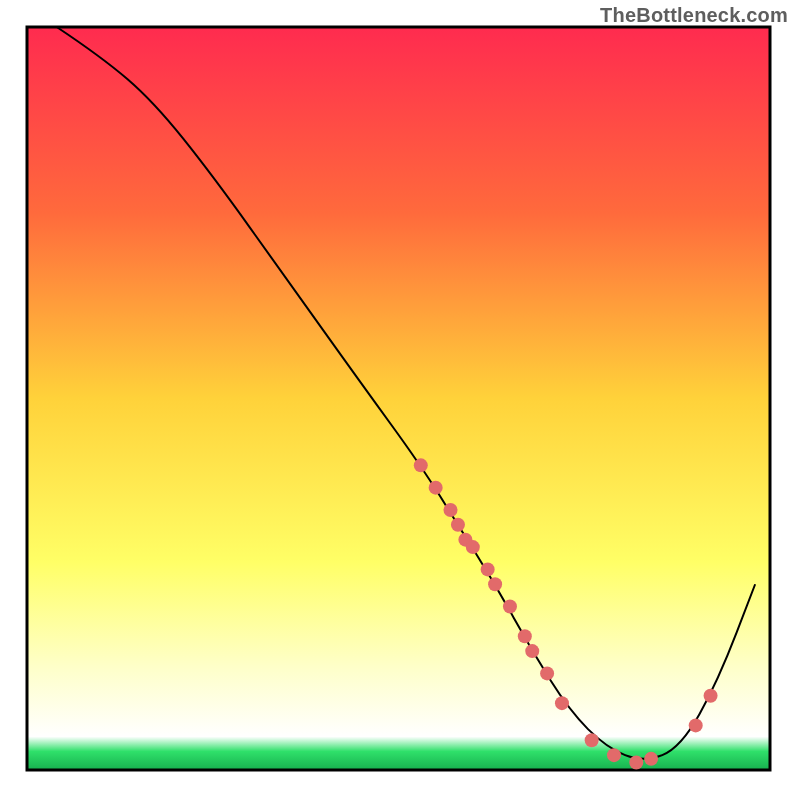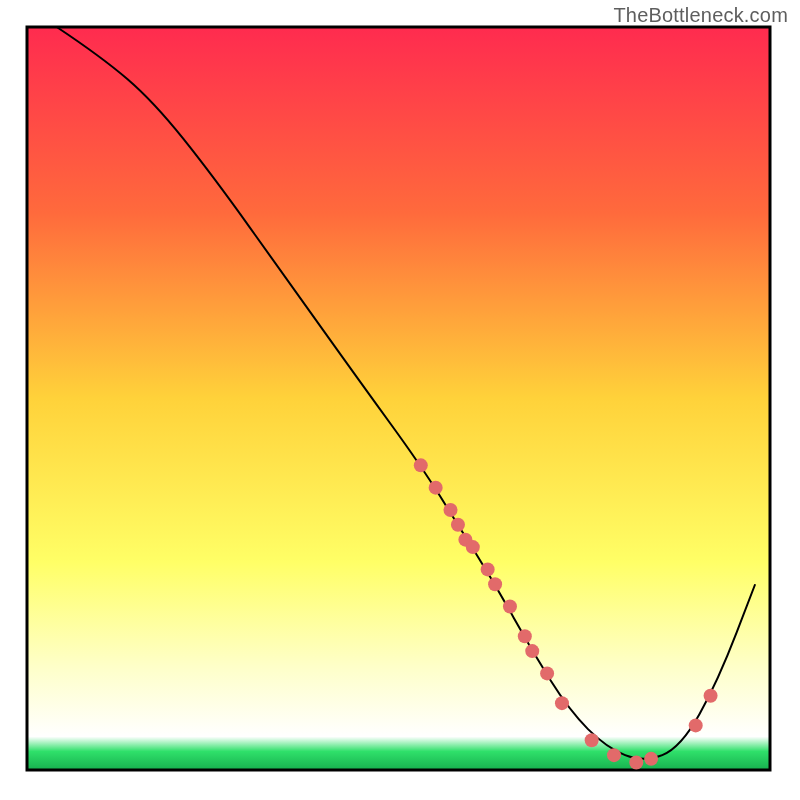--- a/index.html
+++ b/index.html
@@ -13,21 +13,21 @@
   .stage {
     position: relative;
     width: 800px;
     height: 800px;
   }
   .watermark {
     position: absolute;
     top: 4px;
     right: 12px;
     font-size: 20px;
-    font-weight: normal;
+    font-weight: bold;
     color: #5e5e5e;
     letter-spacing: 0.2px;
   }
   svg {
     position: absolute;
     top: 0;
     left: 0;
   }
 </style>
 </head>

